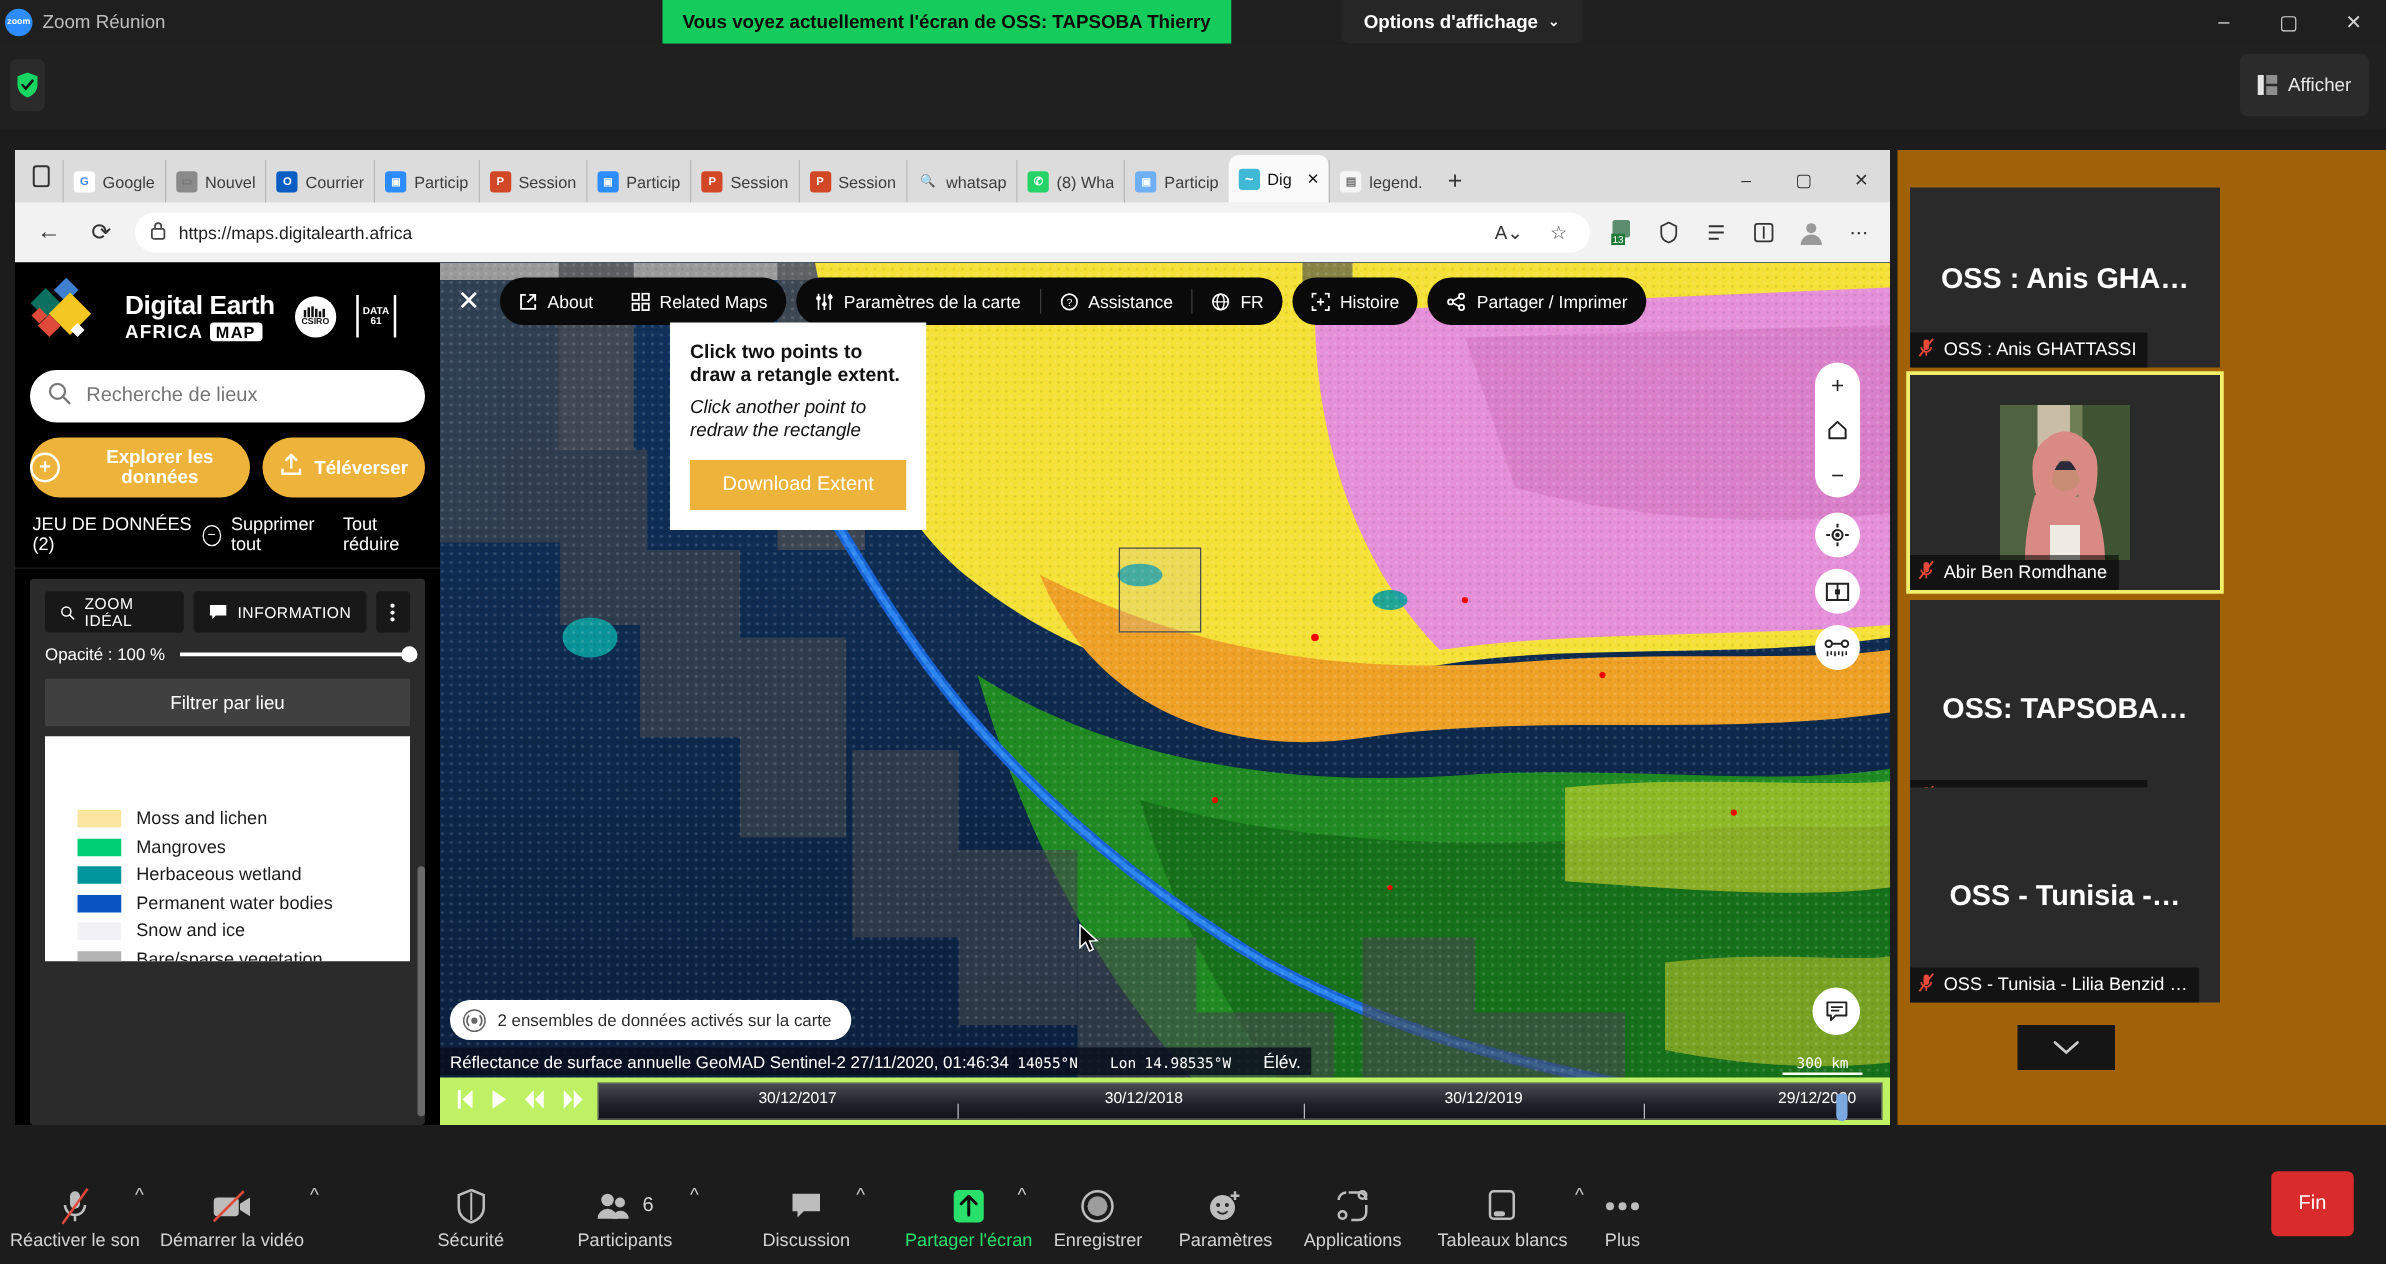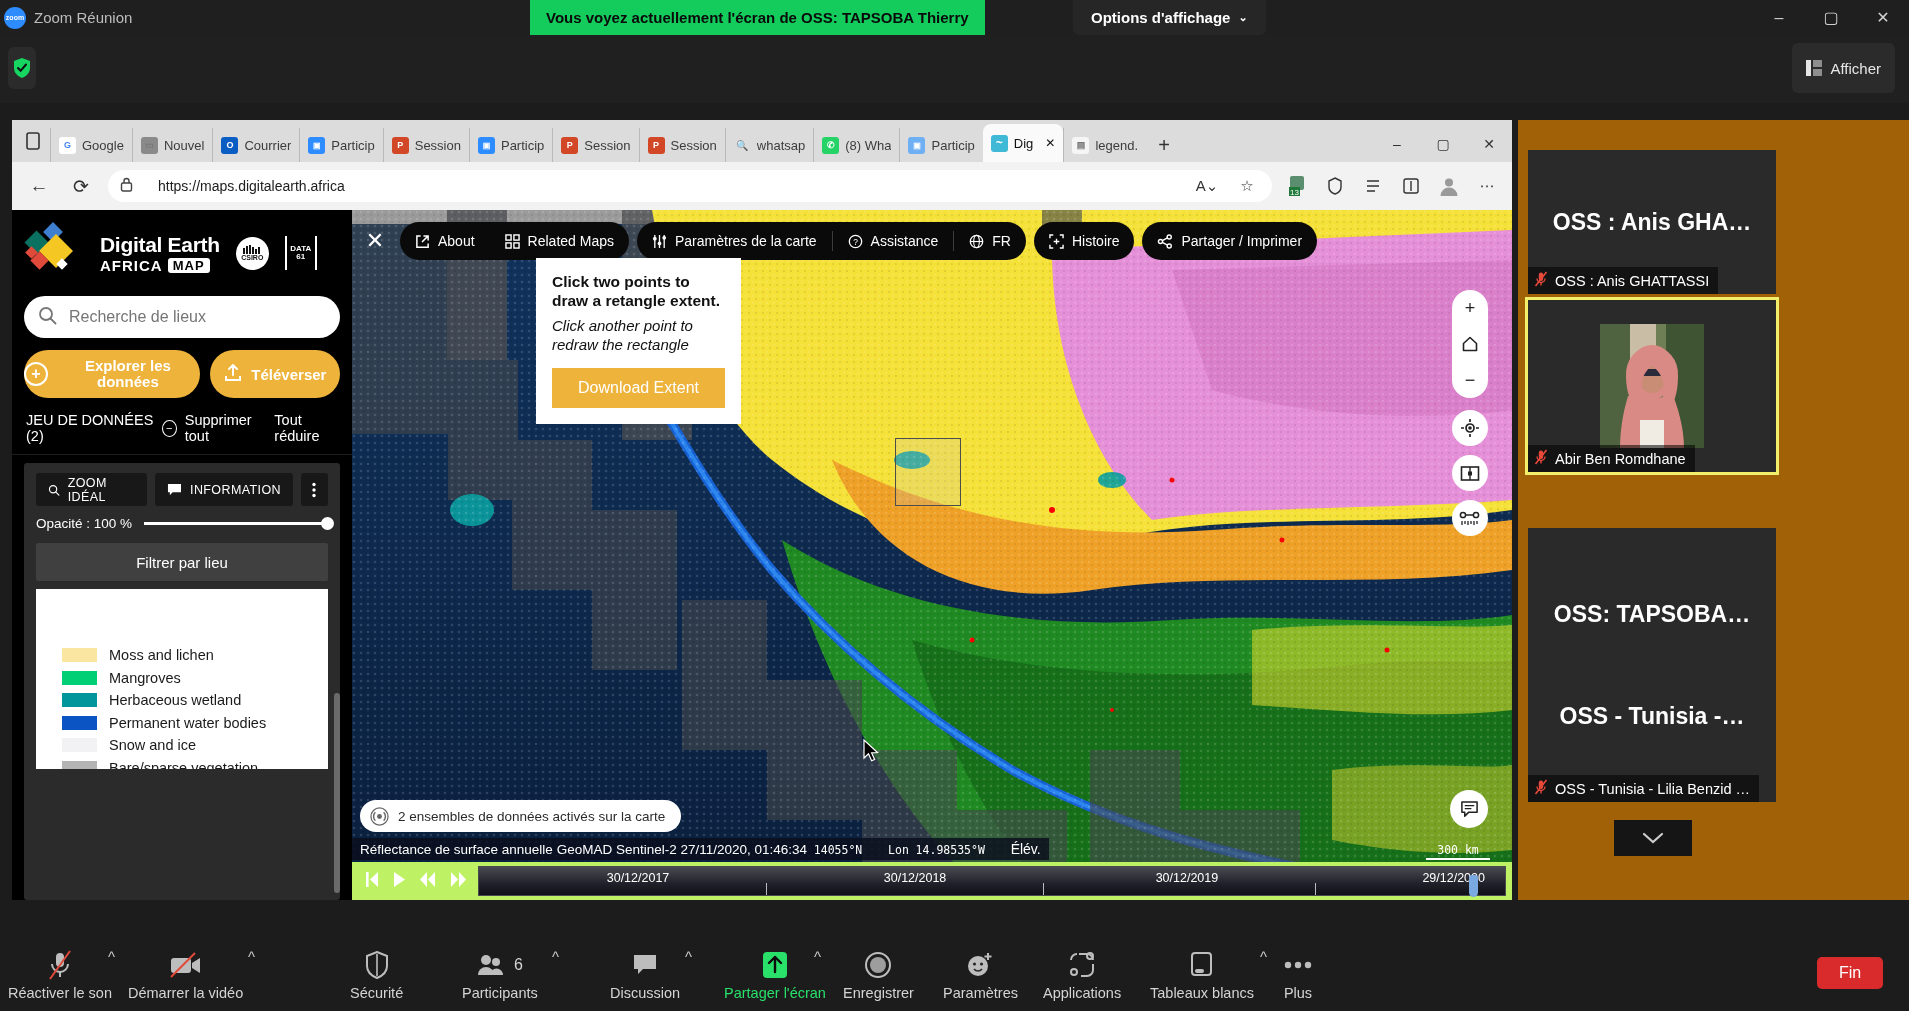--- a/index.html
+++ b/index.html
@@ -90,21 +90,21 @@
   .winctl-browser { margin-left: auto; display: flex; }
   .winctl-browser div { width: 46px; height: 36px; display:flex; align-items:center; justify-content:center; color:#333; font-size:14px;}
 
   .addressbar {
     height: 48px; background: #f2f2f2; display: flex; align-items: center;
     padding: 0 12px; gap: 12px;
   }
   .nav-ico { width: 30px; height: 30px; display: flex; align-items: center; justify-content: center; color: #333; font-size: 19px; }
   .urlbox {
     flex: 1; height: 32px; background: #fff; border-radius: 16px;
-    display: flex; align-items: center; padding: 0 12px; gap: 25px;
+    display: flex; align-items: center; padding: 0 12px; gap: 10px;
     font-size: 14px; color: #202020;
   }
   .urlbox-right { margin-left: auto; display: flex; gap: 14px; align-items: center; color:#444; }
   .tool-ico { width: 26px; height: 26px; display:flex; align-items:center; justify-content:center; color:#333; font-size:15px; position: relative;}
 
   
   .mapapp { position: relative; width: 1500px; height: 690px; background: #000; display: flex; }
 
   .sidebar {
     width: 340px; height: 690px; background: #000; position: relative;
@@ -285,21 +285,21 @@
   .zavatar { width: 104px; height: 124px; overflow: hidden; position: relative; }
 
   
   .zbottom { position: absolute; left: 0; bottom: 0; width: 1909px; height: 101px; background: #1c1c1c; }
   .zb-item {
     position: absolute; bottom: 10px; display: flex; flex-direction: column;
     align-items: center; gap: 5px; color: #d4d4d4; font-size: 14.5px;
   }
   .zb-ico { height: 30px; display: flex; align-items: center; justify-content: center; position: relative; }
   .zb-end {
-    position: absolute; right: 26px; bottom: 22px; width: 66px; height: 32px;
+    position: absolute; right: 26px; bottom: 22px; width: 66px; height: 52px;
     background: #d92b2b; border-radius: 5px; color: #fff; font-size: 16px;
     display: flex; align-items: center; justify-content: center;
   }
 </style>
 </head>
 <body>
 
 <div class="zoom-titlebar">
   <div class="zoom-logo">zoom</div>
   <div class="zoom-title">Zoom Réunion</div>
@@ -869,21 +869,21 @@
         <div class="ztile-name">
           <span><svg width="14" height="16" viewBox="0 0 14 16">
               <path d="M7 1.5a2.2 2.2 0 0 1 2.2 2.2v4a2.2 2.2 0 0 1-4.4 0v-4A2.2 2.2 0 0 1 7 1.5Z" fill="#e8493a"></path>
               <path d="M3 7.5a4 4 0 0 0 8 0" fill="none" stroke="#e8493a" stroke-width="1.4"></path>
               <path d="M7 11.5v3" stroke="#e8493a" stroke-width="1.4"></path>
               <path d="M1.5 15 L12.5 1" stroke="#e8493a" stroke-width="1.6"></path>
             </svg></span>
           <span>Abir Ben Romdhane</span>
         </div>
       </div>
-      <div class="ztile" style="top: 360px; height: 172px; margin-top: 48px;">
+      <div class="ztile" style="top: 360px; height: 172px;">
         <div class="ztile-big">OSS:  TAPSOBA…</div>
         <div class="ztile-name">
           <span><svg width="14" height="16" viewBox="0 0 14 16">
               <path d="M7 1.5a2.2 2.2 0 0 1 2.2 2.2v4a2.2 2.2 0 0 1-4.4 0v-4A2.2 2.2 0 0 1 7 1.5Z" fill="#e8493a"></path>
               <path d="M3 7.5a4 4 0 0 0 8 0" fill="none" stroke="#e8493a" stroke-width="1.4"></path>
               <path d="M7 11.5v3" stroke="#e8493a" stroke-width="1.4"></path>
               <path d="M1.5 15 L12.5 1" stroke="#e8493a" stroke-width="1.6"></path>
             </svg></span>
           <span>OSS: TAPSOBA Thierry</span>
         </div>

